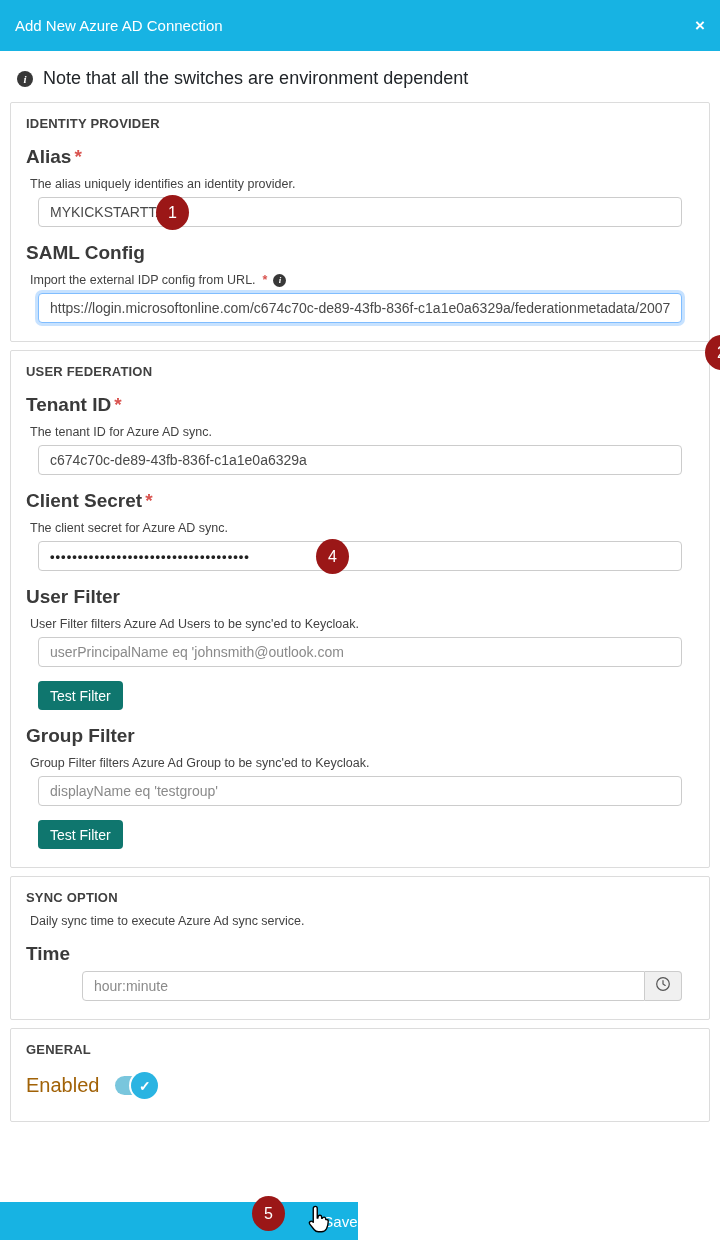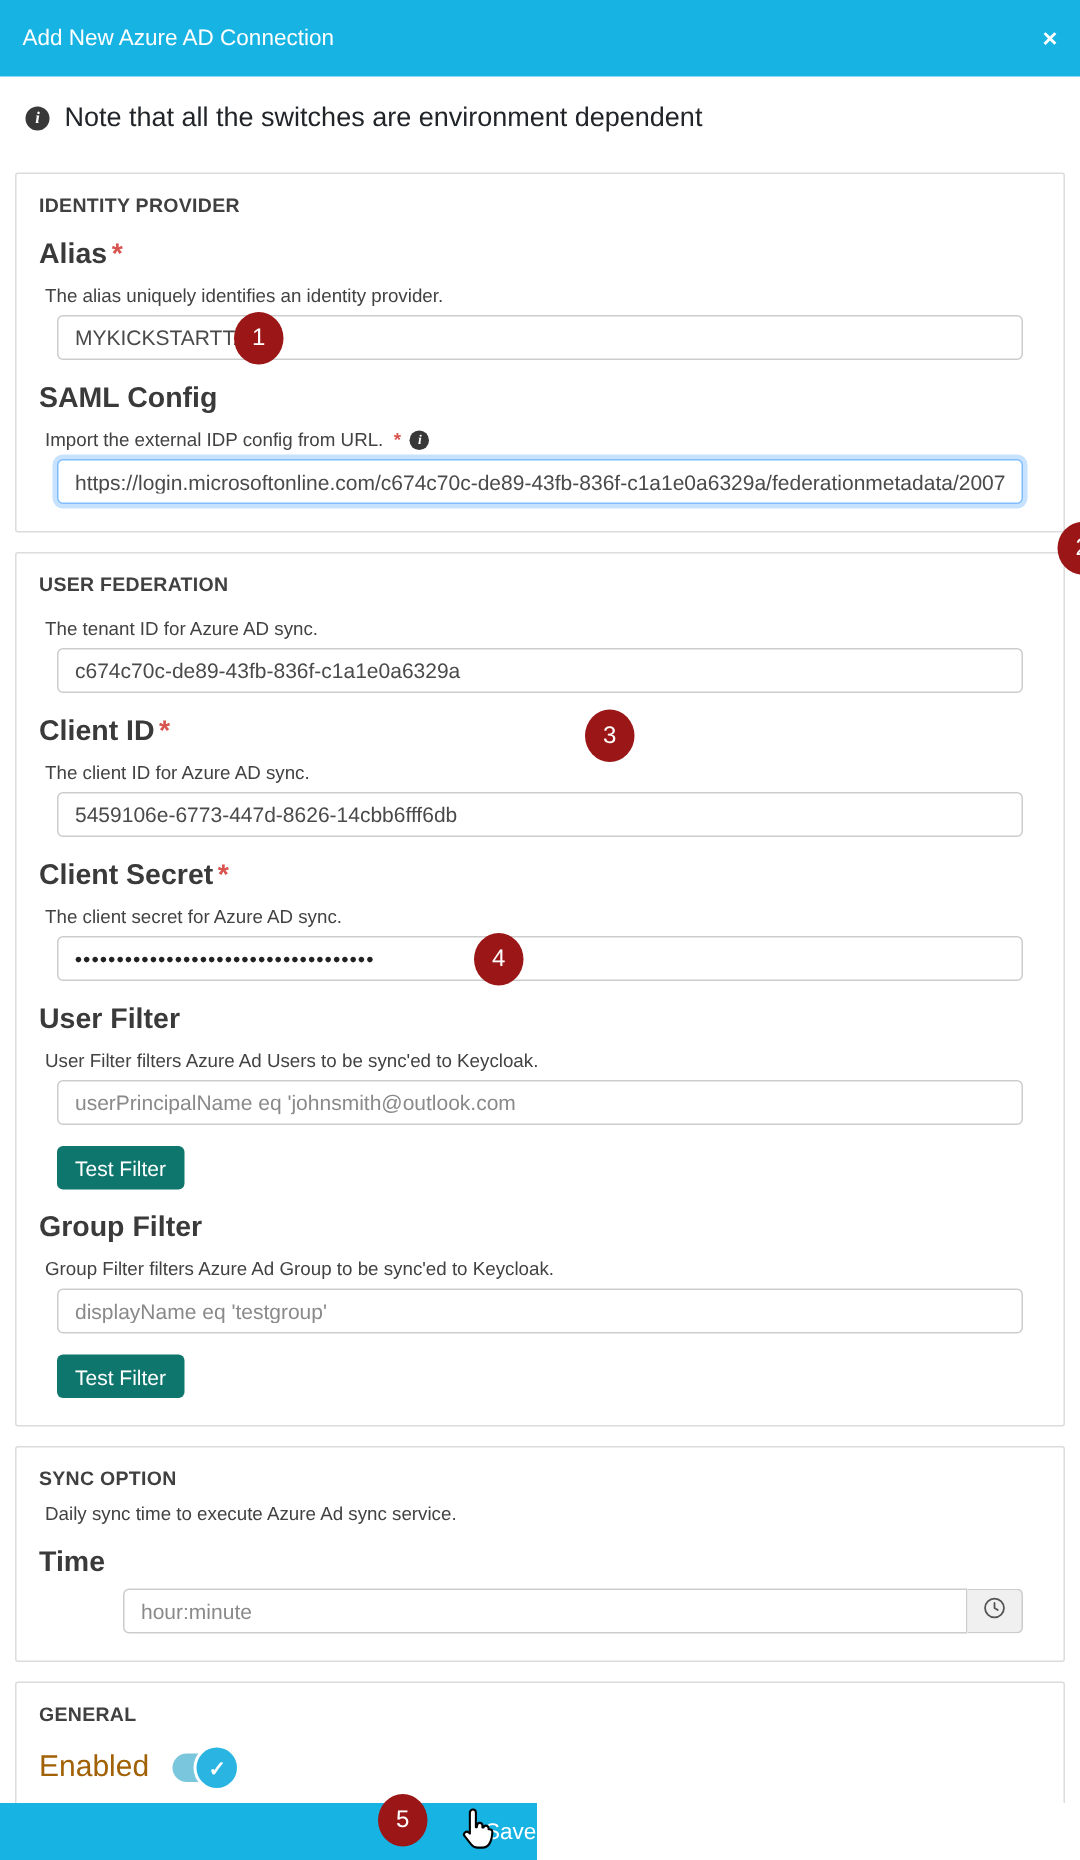--- a/index.html
+++ b/index.html
@@ -23,21 +23,21 @@
   .info-circle {
     width:16px; height:16px; min-width:16px; border-radius:50%;
     background:#383838; color:#fff; font-size:11px; font-weight:700;
     font-style:italic; display:flex; align-items:center; justify-content:center;
     font-family:"Liberation Serif", serif;
   }
   .info-circle.small { width:13px; height:13px; min-width:13px; font-size:9px; margin-left:2px; }
   .note-text { font-size:18px; color:#212529; }
   
   .panel {
-    margin:13px 10px 8px; border:1px solid #dcdcdc; border-radius:2px;
+    margin:0 10px 8px; border:1px solid #dcdcdc; border-radius:2px;
     padding:13px 15px 18px; background:#fff; position:relative;
   }
   .panel-heading { font-size:13px; font-weight:700; color:#404040; letter-spacing:.2px; }
   .fg { margin-top:15px; position:relative; }
   .fg-label { font-size:19px; font-weight:700; color:#3a3a3a; }
   .req { color:#d9534f; font-weight:700; margin-left:3px; }
   .fg-help { margin:9px 0 0 4px; font-size:12.5px; color:#424242; display:flex; align-items:center; gap:4px; flex-wrap:wrap; }
   .control { margin:6px 12px 0; position:relative; }
   .control input {
     width:100%; height:30px; border:1px solid #ccc; border-radius:4px;
@@ -141,34 +141,27 @@
     </div>
   </div>
 
   <div class="step-badge badge-2">2</div>
 </div>
 
 <div class="panel">
   <div class="panel-heading">USER FEDERATION</div>
 
   <div class="fg">
+    <div class="fg-label"><span>Tenant ID</span><span class="req">*</span></div>
     <div class="fg-help">The tenant ID for Azure AD sync.</div>
     <div class="control">
       <input type="text" value="c674c70c-de89-43fb-836f-c1a1e0a6329a" style="">
     </div>
   </div>
 
-  <div class="fg">
-    <div class="fg-label"><span>Client ID</span><span class="req">*</span></div>
-    <div class="step-badge badge-3">3</div>
-    <div class="fg-help">The client ID for Azure AD sync.</div>
-    <div class="control">
-      <input type="text" value="5459106e-6773-447d-8626-14cbb6fff6db" style="">
-    </div>
-  </div>
 
   <div class="fg">
     <div class="fg-label"><span>Client Secret</span><span class="req">*</span></div>
     <div class="fg-help">The client secret for Azure AD sync.</div>
     <div class="control">
       <input type="text" class="dots" value="••••••••••••••••••••••••••••••••••••" style="">
       <div class="step-badge badge-4">4</div>
     </div>
   </div>
 

